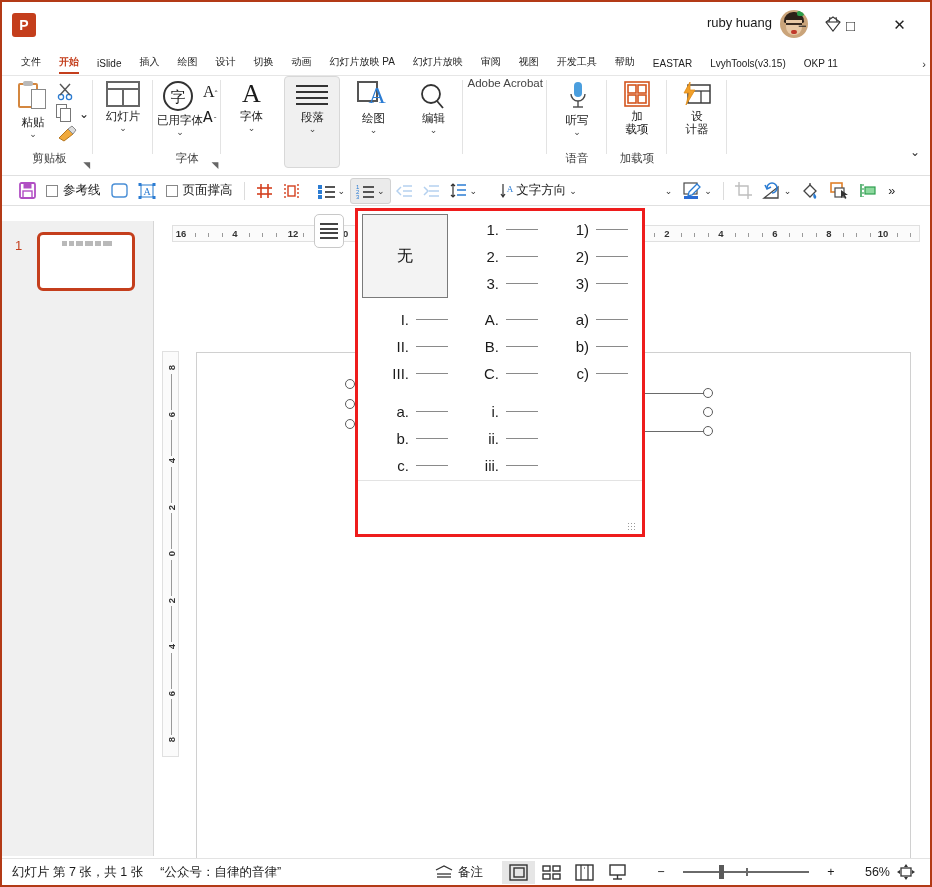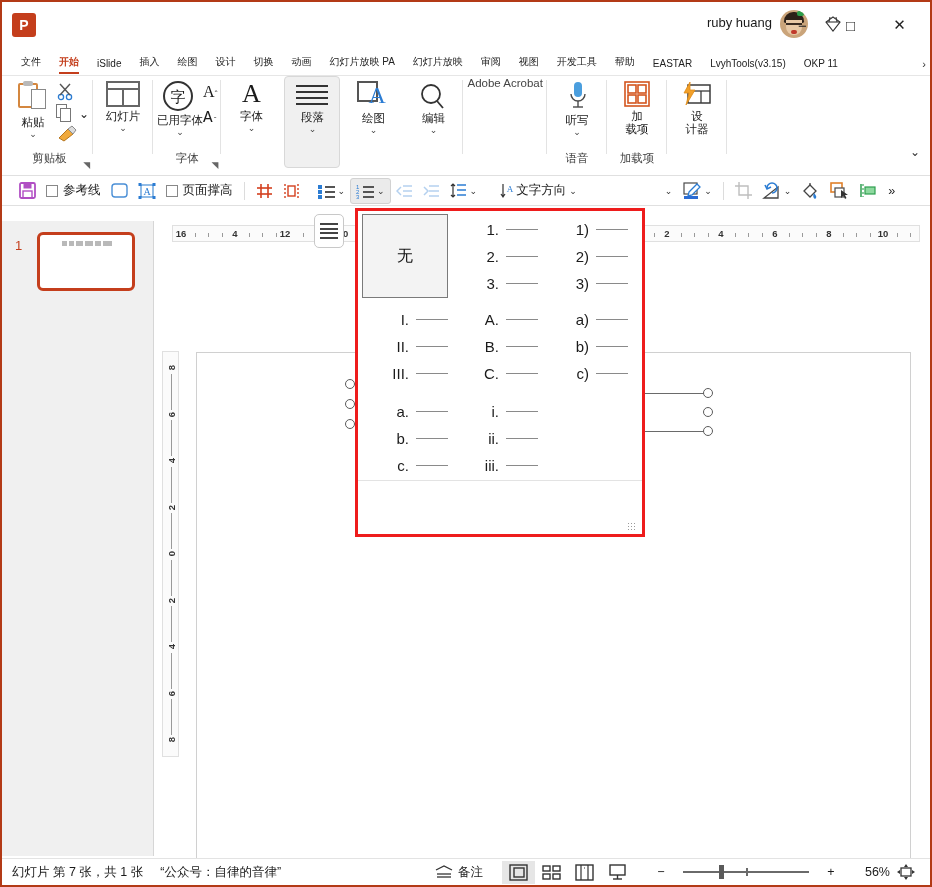--- a/index.html
+++ b/index.html
@@ -618,21 +618,21 @@
 
       <div class="hruler" id="hruler">
           <span class="hnum" style="left: 8px;">16</span>
           <span class="htick" style="left: 21.5px;"></span>
           <span class="htick" style="left: 35px;"></span>
           <span class="htick" style="left: 48.5px;"></span>
           <span class="hnum" style="left: 62px;">4</span>
           <span class="htick" style="left: 75.5px;"></span>
           <span class="htick" style="left: 89px;"></span>
           <span class="htick" style="left: 102.5px;"></span>
-          <span class="hnum" style="left: 112px; text-align: right;">12</span>
+          <span class="hnum" style="left: 120px; text-align: right;">12</span>
           <span class="htick" style="left: 129.5px;"></span>
           <span class="htick" style="left: 143px;"></span>
           <span class="htick" style="left: 156.5px;"></span>
           <span class="hnum" style="left: 170px;">10</span>
           <span class="htick" style="left: 183.5px;"></span>
           <span class="htick" style="left: 197px;"></span>
           <span class="htick" style="left: 210.5px;"></span>
           <span class="hnum" style="left: 224px;">8</span>
           <span class="htick" style="left: 237.5px;"></span>
           <span class="htick" style="left: 251px;"></span>

